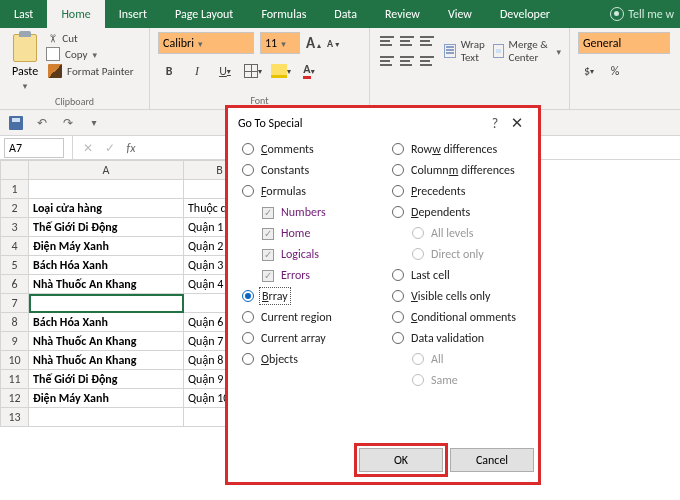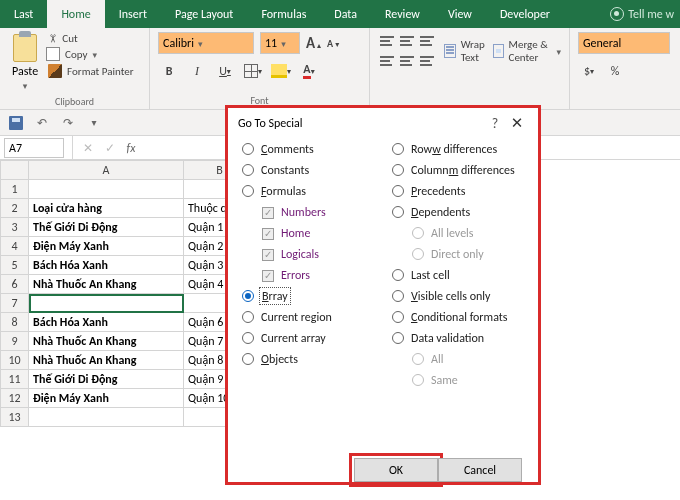--- a/index.html
+++ b/index.html
@@ -97,21 +97,21 @@
 .radio.sel .r{ border-color:#0a64c2;}
 .radio.sel .r::after{content:"";position:absolute;top:2px;left:2px;width:6px;height:6px;border-radius:50%;background:#0a64c2;}
 .radio.dis{ color:#9a9a9a;}
 .radio.dis .r{ border-color:#bdbdbd;}
 .radio .lbl{ }
 .radio .u{ text-decoration:underline;}
 .chk{ display:flex; align-items:flex-end; gap:7px; margin-left:20px; color:#701a75;}
 .chk .c{ width:12px;height:12px;border:1px solid #9a9a9a;background:#eee;position:relative;}
 .chk .c::after{content:"✓"; font-size:10px; position:absolute; top:-2px; left:1px; color:#9a9a9a;}
 .focus-ring{ outline:1px dotted #555; outline-offset:1px; padding:0 1px;}
-.dlg-foot{ height:44px; display:flex; align-items:flex-end; justify-content:flex-end; gap:0; padding:0 16px;}
+.dlg-foot{ height:44px; display:flex; align-items:center; justify-content:flex-end; gap:7px; padding:0 4px;}
 .btn{ width:84px; height:24px; border:1px solid #adadad; background:#e1e1e1; font-size:12px; display:flex; align-items:center; justify-content:center;}
 .btn.ok{ outline:3px solid #d92b2b; outline-offset:2px;}
 </style>
 </head>
 <body>
 
 <div class="titlebar">
   <div class="tab">Last</div>
   <div class="tab active">Home</div>
   <div class="tab">Insert</div>
@@ -469,21 +469,21 @@
           <label class="radio">
               <span class="r"></span>
               <span class="lbl"><span>Last</span><span> cell</span></span>
             </label>
           <label class="radio">
               <span class="r"></span>
               <span class="lbl"><span class="u">V</span><span>isible cells only</span></span>
             </label>
           <label class="radio">
               <span class="r"></span>
-              <span class="lbl"><span class="u">C</span><span>onditional formats</span></span>
+              <span class="lbl"><span class="u">C</span><span>onditional omments</span></span>
             </label>
           <label class="radio">
               <span class="r"></span>
               <span class="lbl"><span>Data</span><span> validation</span></span>
             </label>
           <label class="radio dis" style="margin-left:20px;">
               <span class="r"></span>
               <span class="lbl">All</span>
             </label>
           <label class="radio dis" style="margin-left:20px;">

